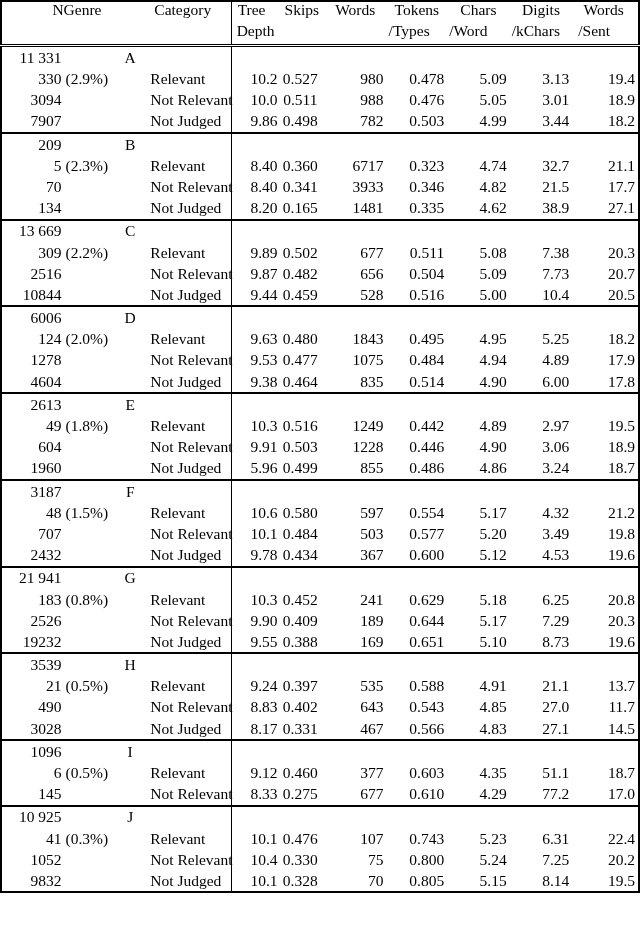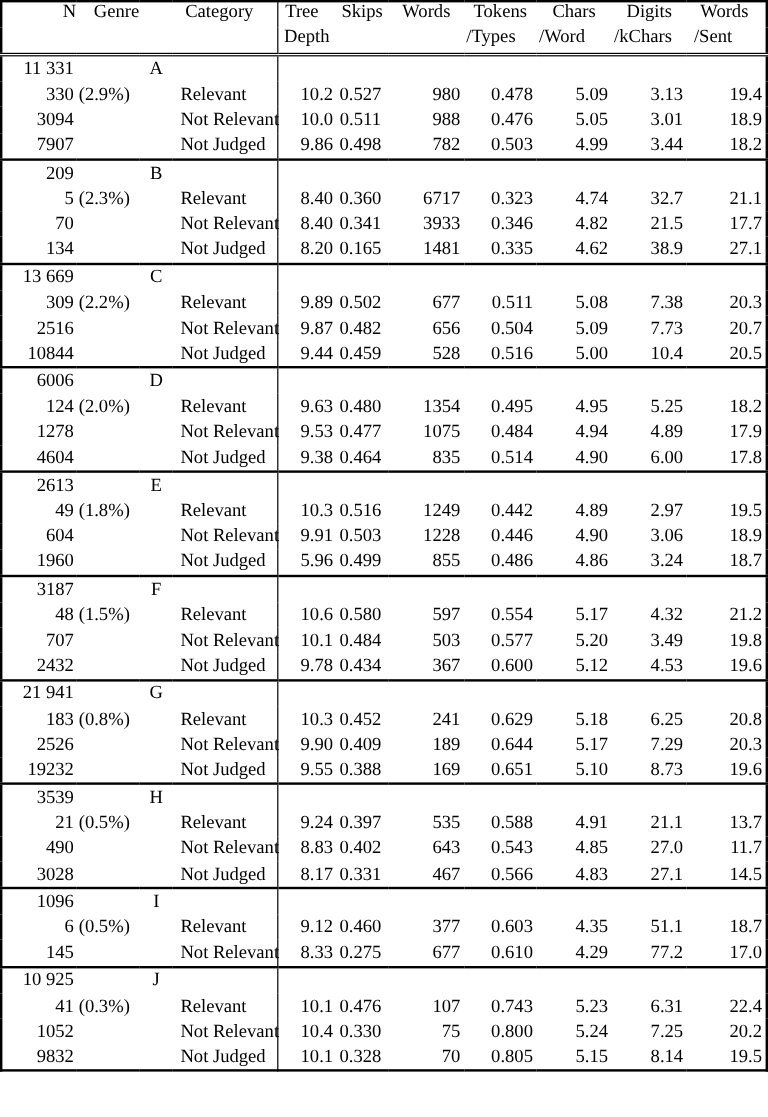--- a/index.html
+++ b/index.html
@@ -127,21 +127,21 @@
       <col style="width:62px">
       <col style="width:60px">
       <col style="width:62px">
       <col style="width:62px">
       <col style="width:66px">
     </colgroup>
 
     <thead>
       <tr class="hdr">
         <td class="hdr-left pad-left-edge" style="text-align:right;border-right:none;">N</td>
-        <td class="hdr-left" style="border-right:none;text-align:right;">Genre</td>
+        <td class="hdr-left" style="border-right:none;text-align:left;">Genre</td>
         <td class="hdr-left" style="border-right:none;"></td>
         <td class="hdr-left" style="text-align:left;padding-left:10px;">Category</td>
         <td class="hdr-right-cell" style="text-align:left;padding-left:6px;">Tree</td>
         <td class="hdr-right-cell">Skips</td>
         <td class="hdr-right-cell">Words</td>
         <td class="hdr-right-cell">Tokens</td>
         <td class="hdr-right-cell">Chars</td>
         <td class="hdr-right-cell">Digits</td>
         <td class="hdr-right-cell" style="padding-right:3px;">Words</td>
       </tr>
@@ -330,21 +330,21 @@
           <td class="c-num"></td>
           <td class="c-num"></td>
         </tr>
         <tr class="data-row">
           <td class="c-n">124</td>
           <td class="c-pct">(2.0%)</td>
           <td class="c-genre"></td>
           <td class="c-cat">Relevant</td>
           <td class="c-depth">9.63</td>
           <td class="c-skips">0.480</td>
-          <td class="c-num">1354</td>
+          <td class="c-num">1843</td>
           <td class="c-num">0.495</td>
           <td class="c-num">4.95</td>
           <td class="c-num">5.25</td>
           <td class="c-num">18.2</td>
         </tr>
         <tr class="data-row">
           <td class="c-n">1278</td>
           <td class="c-pct"></td>
           <td class="c-genre"></td>
           <td class="c-cat">Not Relevant</td>

